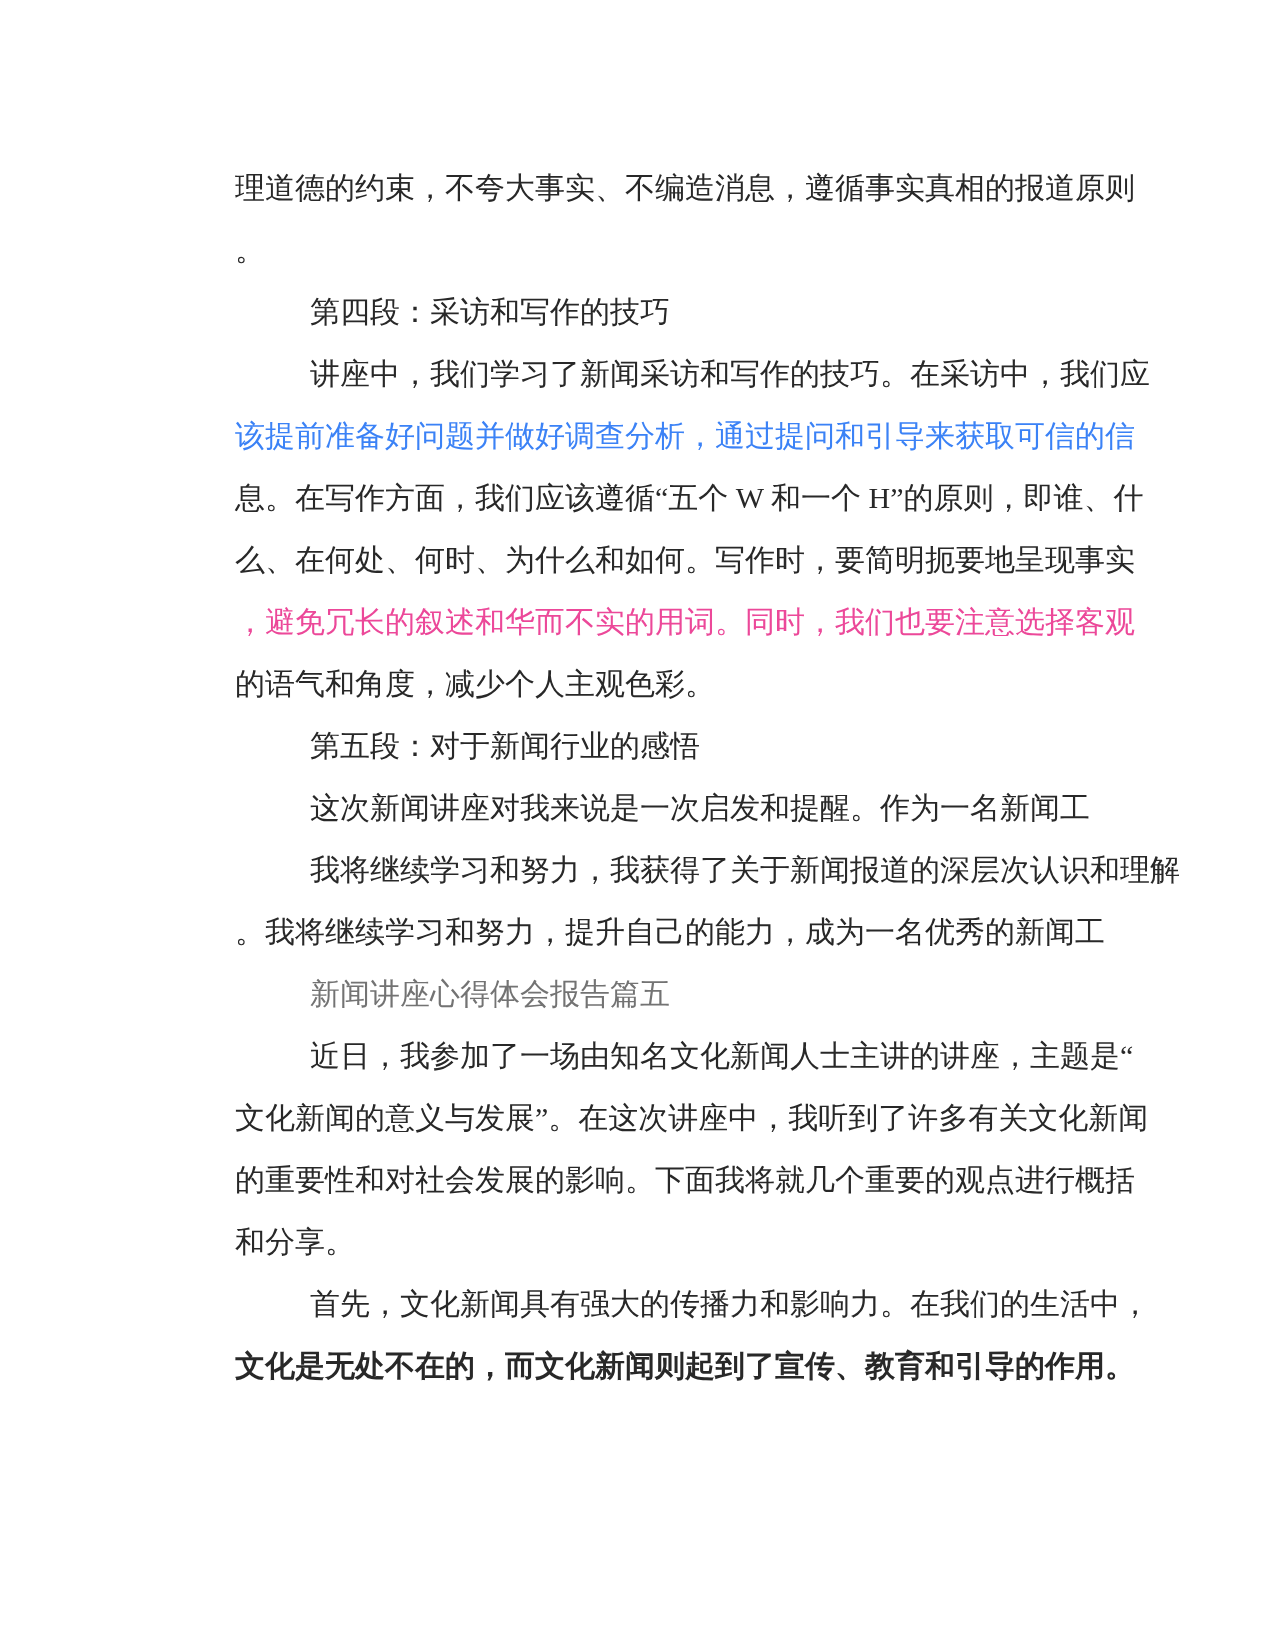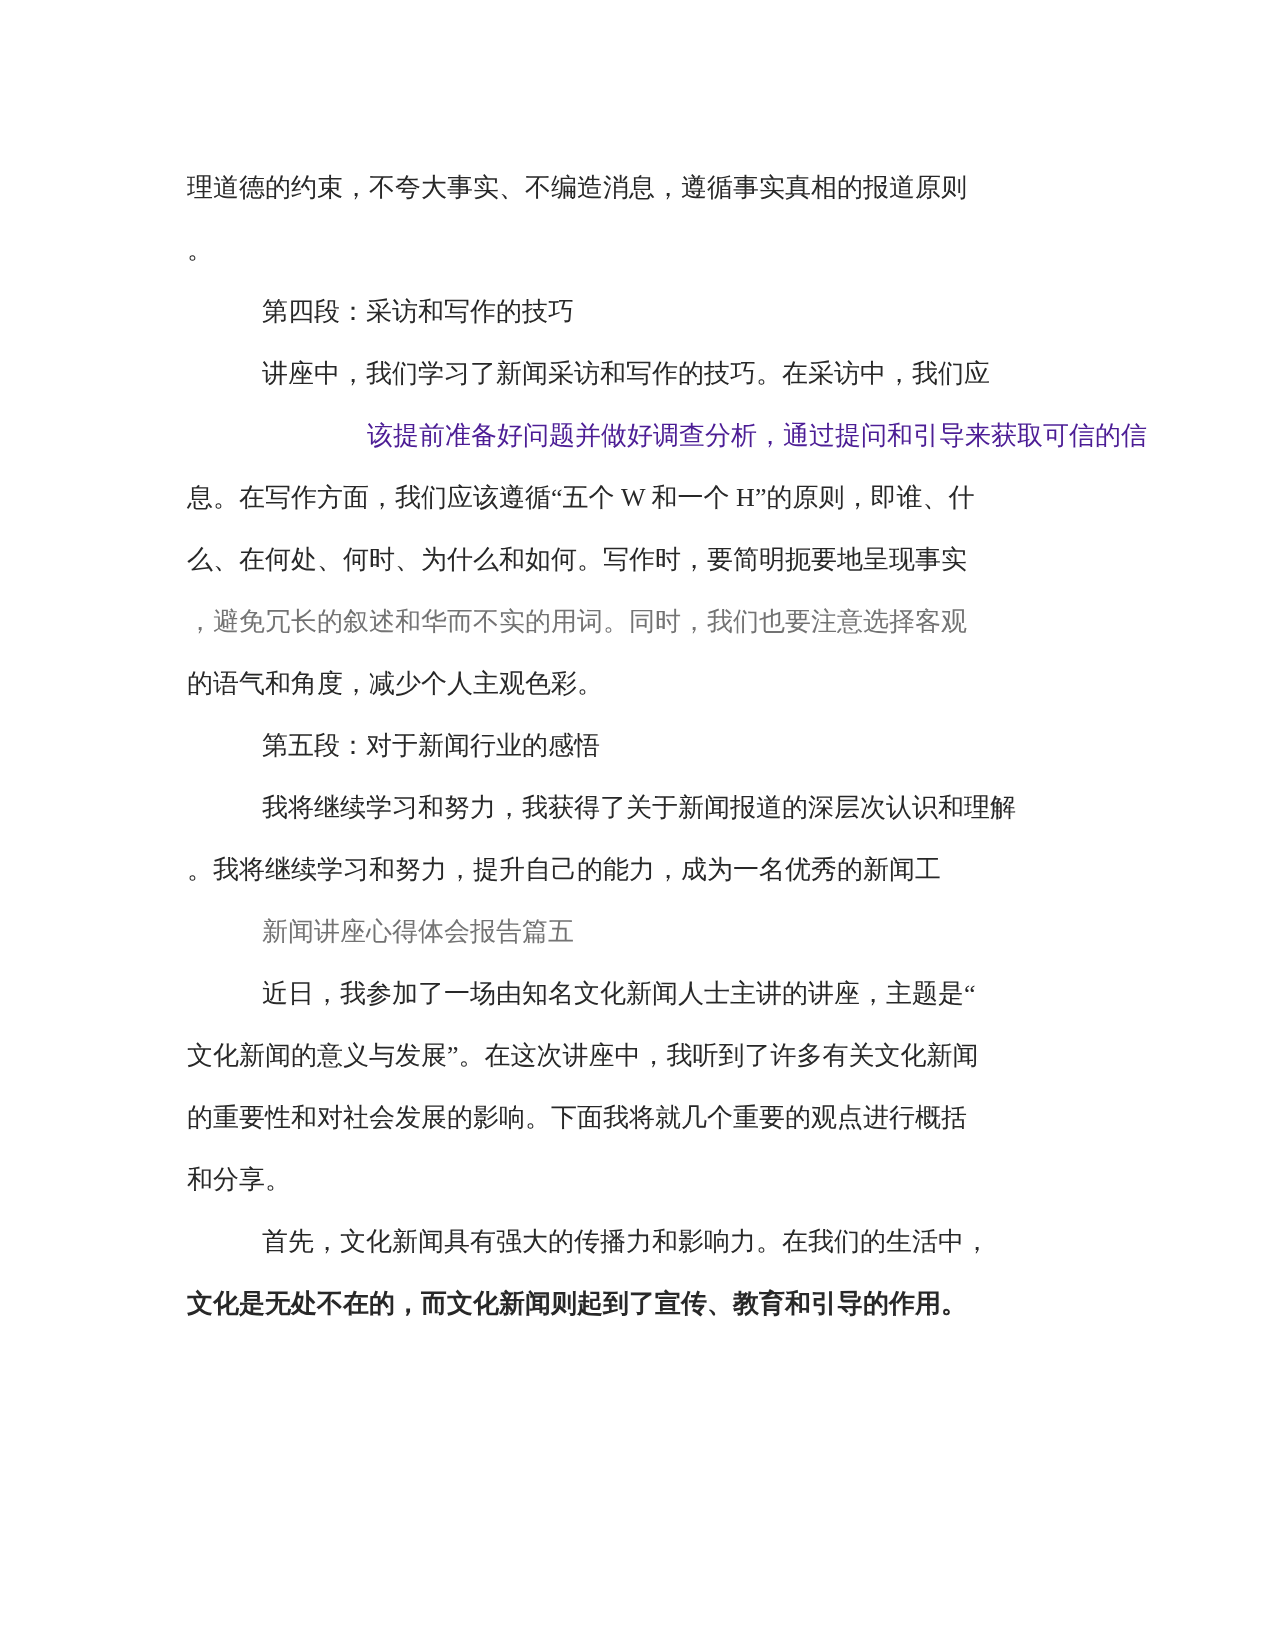--- a/index.html
+++ b/index.html
@@ -15,47 +15,49 @@
     overflow: hidden;
     font-family: "Liberation Serif", "DejaVu Serif", serif;
   }
   .text-block {
     position: absolute;
     top: 157px;
     left: 187px;
     width: 960px;
   }
   .line {
-    font-size: 26px;
+    font-size: 30px;
     line-height: 62px;
     height: 62px;
     letter-spacing: 0px;
     color: #282828;
     white-space: nowrap;
     font-weight: 400;
+    margin-left: 48px;
   }
   .line.indent {
     padding-left: 75px;
   }
 </style>
 </head>
 <body>
 
 <div class="page" style="background: rgb(255, 255, 255);">
   <div class="text-block" id="text-block">
       <div class="line" style="color: rgb(40, 40, 40);">理道德的约束，不夸大事实、不编造消息，遵循事实真相的报道原则</div>
       <div class="line" style="color: rgb(40, 40, 40);">。</div>
       <div class="line indent" style="color: rgb(40, 40, 40);">第四段：采访和写作的技巧</div>
       <div class="line indent" style="color: rgb(40, 40, 40);">讲座中，我们学习了新闻采访和写作的技巧。在采访中，我们应</div>
-      <div class="line" style="color: #4c1d95; text-align: right;">该提前准备好问题并做好调查分析，通过提问和引导来获取可信的信</div>
+      <div class="line" style="color: #3b82f6;">该提前准备好问题并做好调查分析，通过提问和引导来获取可信的信</div>
       <div class="line" style="color: rgb(40, 40, 40);">息。在写作方面，我们应该遵循“五个 W 和一个 H”的原则，即谁、什</div>
       <div class="line" style="color: rgb(40, 40, 40);">么、在何处、何时、为什么和如何。写作时，要简明扼要地呈现事实</div>
-      <div class="line" style="color: #737373;">，避免冗长的叙述和华而不实的用词。同时，我们也要注意选择客观</div>
+      <div class="line" style="color: #ec4899;">，避免冗长的叙述和华而不实的用词。同时，我们也要注意选择客观</div>
       <div class="line" style="color: rgb(40, 40, 40);">的语气和角度，减少个人主观色彩。</div>
       <div class="line indent" style="color: rgb(40, 40, 40);">第五段：对于新闻行业的感悟</div>
+      <div class="line indent" style="color: rgb(40, 40, 40);">这次新闻讲座对我来说是一次启发和提醒。作为一名新闻工</div>
       <div class="line indent" style="color: rgb(40, 40, 40);">我将继续学习和努力，我获得了关于新闻报道的深层次认识和理解</div>
       <div class="line" style="color: rgb(40, 40, 40);">。我将继续学习和努力，提升自己的能力，成为一名优秀的新闻工</div>
       <div class="line indent" style="color: #737373;">新闻讲座心得体会报告篇五</div>
       <div class="line indent" style="color: rgb(40, 40, 40);">近日，我参加了一场由知名文化新闻人士主讲的讲座，主题是“</div>
       <div class="line" style="color: rgb(40, 40, 40);">文化新闻的意义与发展”。在这次讲座中，我听到了许多有关文化新闻</div>
       <div class="line" style="color: rgb(40, 40, 40); font-family: Liberation Serif, serif;">的重要性和对社会发展的影响。下面我将就几个重要的观点进行概括</div>
       <div class="line" style="color: rgb(40, 40, 40);">和分享。</div>
       <div class="line indent" style="color: rgb(40, 40, 40);">首先，文化新闻具有强大的传播力和影响力。在我们的生活中，</div>
       <div class="line" style="color: rgb(40, 40, 40); font-weight: bold;">文化是无处不在的，而文化新闻则起到了宣传、教育和引导的作用。</div>
     </div>

